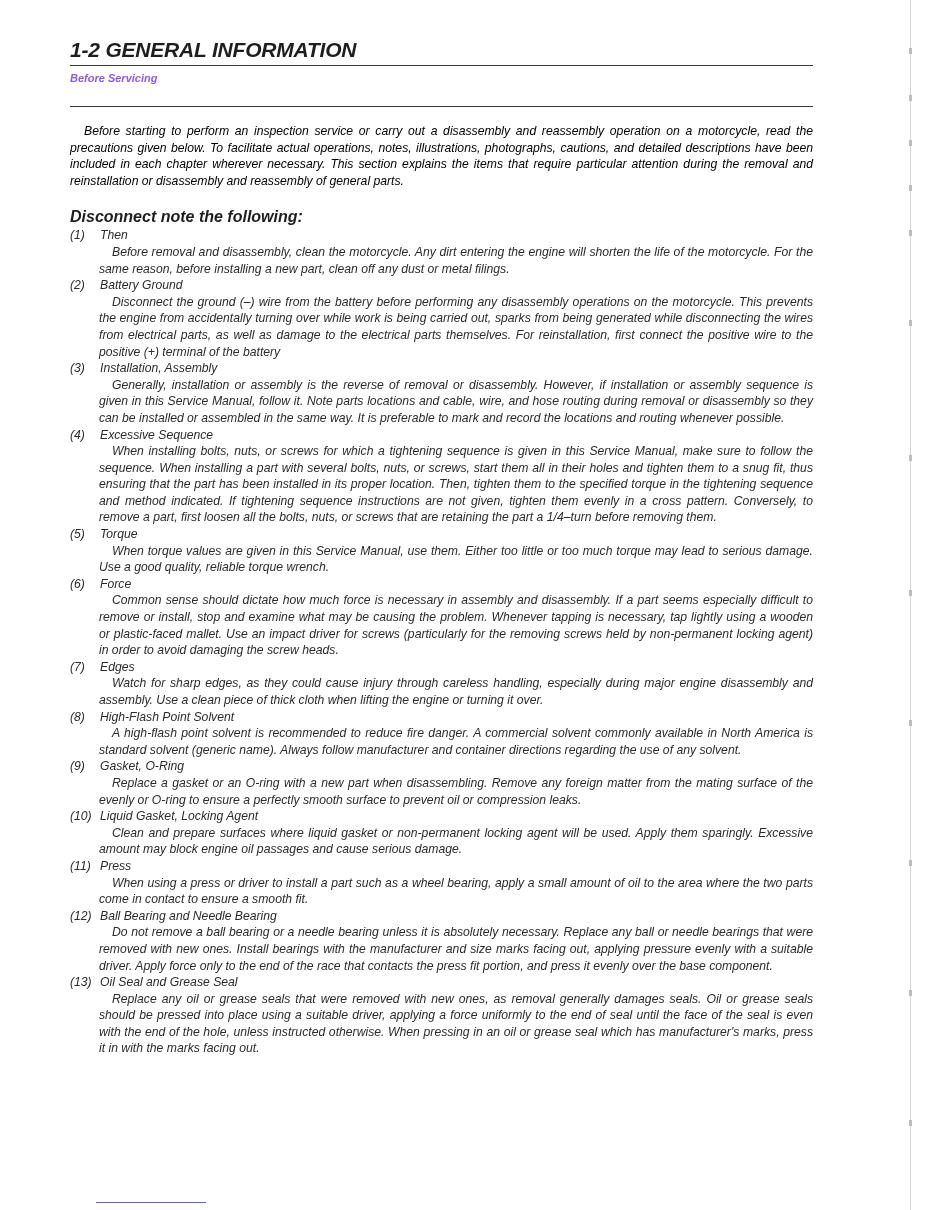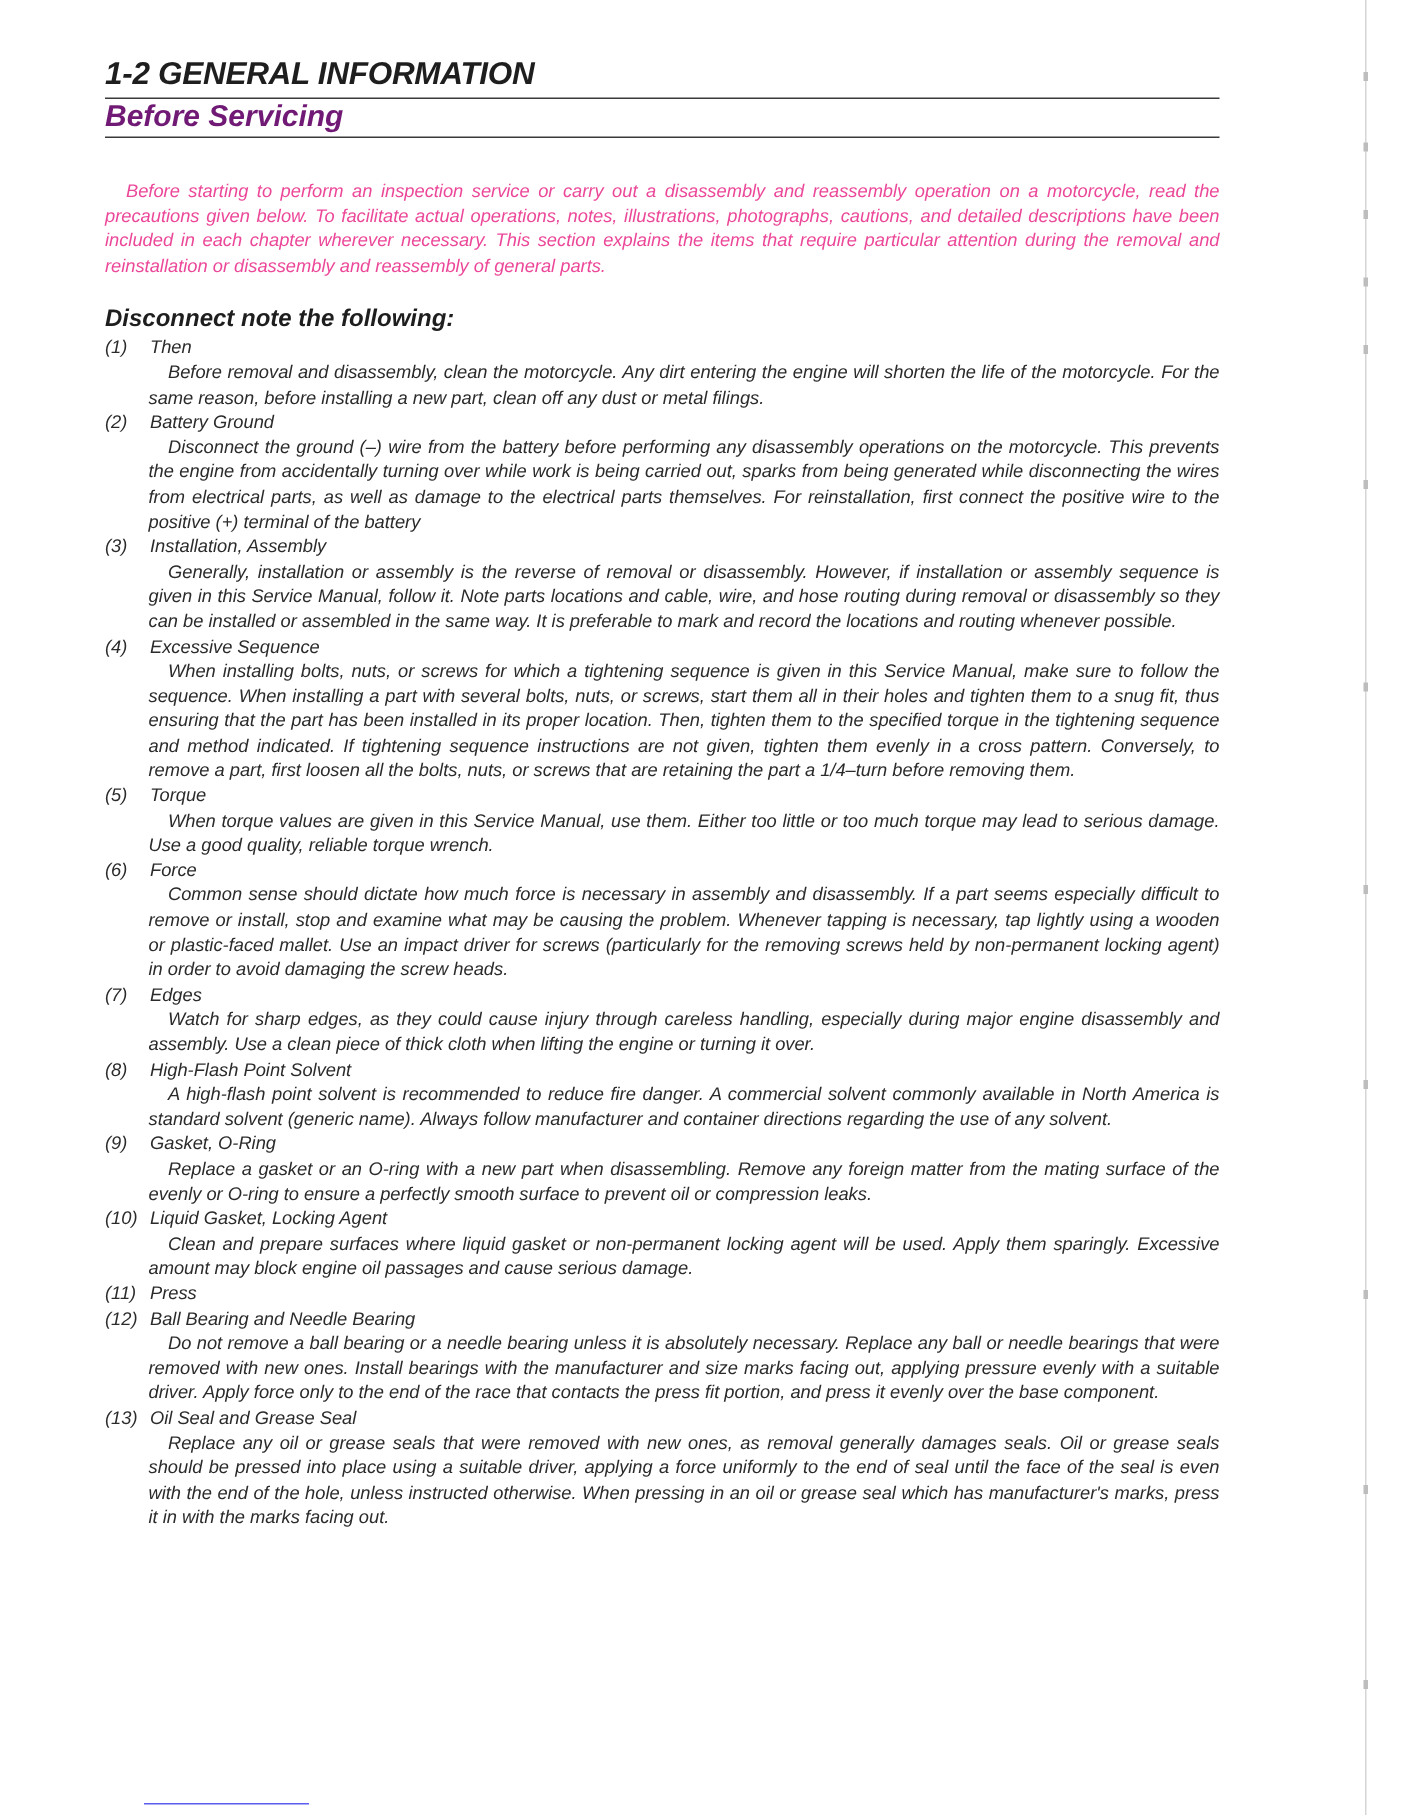--- a/index.html
+++ b/index.html
@@ -26,35 +26,35 @@
     font-size: 21px;
     font-weight: bold;
     letter-spacing: -0.2px;
     color: #1e1e1e;
     line-height: 24px;
     margin: 0;
     padding-bottom: 3px;
     border-bottom: 1.5px solid #3a3a3a;
   }
   .section-title {
-    font-size: 20px;
+    font-size: 11px;
     font-weight: bold;
-    color: #701a75;
+    color: #8b5cf6;
     line-height: 20px;
     margin: 2px 0 0 0;
-    padding-bottom: 3px;
+    padding-bottom: 18px;
     border-bottom: 1.5px solid #3a3a3a;
   }
   .intro {
-    margin: 27px 0 0 0;
+    margin: 16px 0 0 0;
     font-size: 12.2px;
     line-height: 16.6px;
     text-align: justify;
     text-indent: 14px;
-    color: #ec4899;
+    color: #000000;
   }
   .note-heading {
     font-size: 16px;
     font-weight: bold;
     margin: 18px 0 0 0;
     line-height: 20px;
     color: #1e1e1e;
   }
   .items {
     list-style: none;
@@ -203,20 +203,21 @@
           <span class="item-num">(10)</span>
           <span class="item-label">Liquid Gasket, Locking Agent</span>
         </div>
       <p class="item-body">Clean and prepare surfaces where liquid gasket or non-permanent locking agent will be used. Apply them sparingly. Excessive amount may block engine oil passages and cause serious damage.</p>
     </li>
     <li class="item">
       <div class="item-head">
           <span class="item-num">(11)</span>
           <span class="item-label">Press</span>
         </div>
+      <p class="item-body">When using a press or driver to install a part such as a wheel bearing, apply a small amount of oil to the area where the two parts come in contact to ensure a smooth fit.</p>
     </li>
     <li class="item">
       <div class="item-head">
           <span class="item-num">(12)</span>
           <span class="item-label">Ball Bearing and Needle Bearing</span>
         </div>
       <p class="item-body">Do not remove a ball bearing or a needle bearing unless it is absolutely necessary. Replace any ball or needle bearings that were removed with new ones. Install bearings with the manufacturer and size marks facing out, applying pressure evenly with a suitable driver. Apply force only to the end of the race that contacts the press fit portion, and press it evenly over the base component.</p>
     </li>
     <li class="item">
       <div class="item-head">

